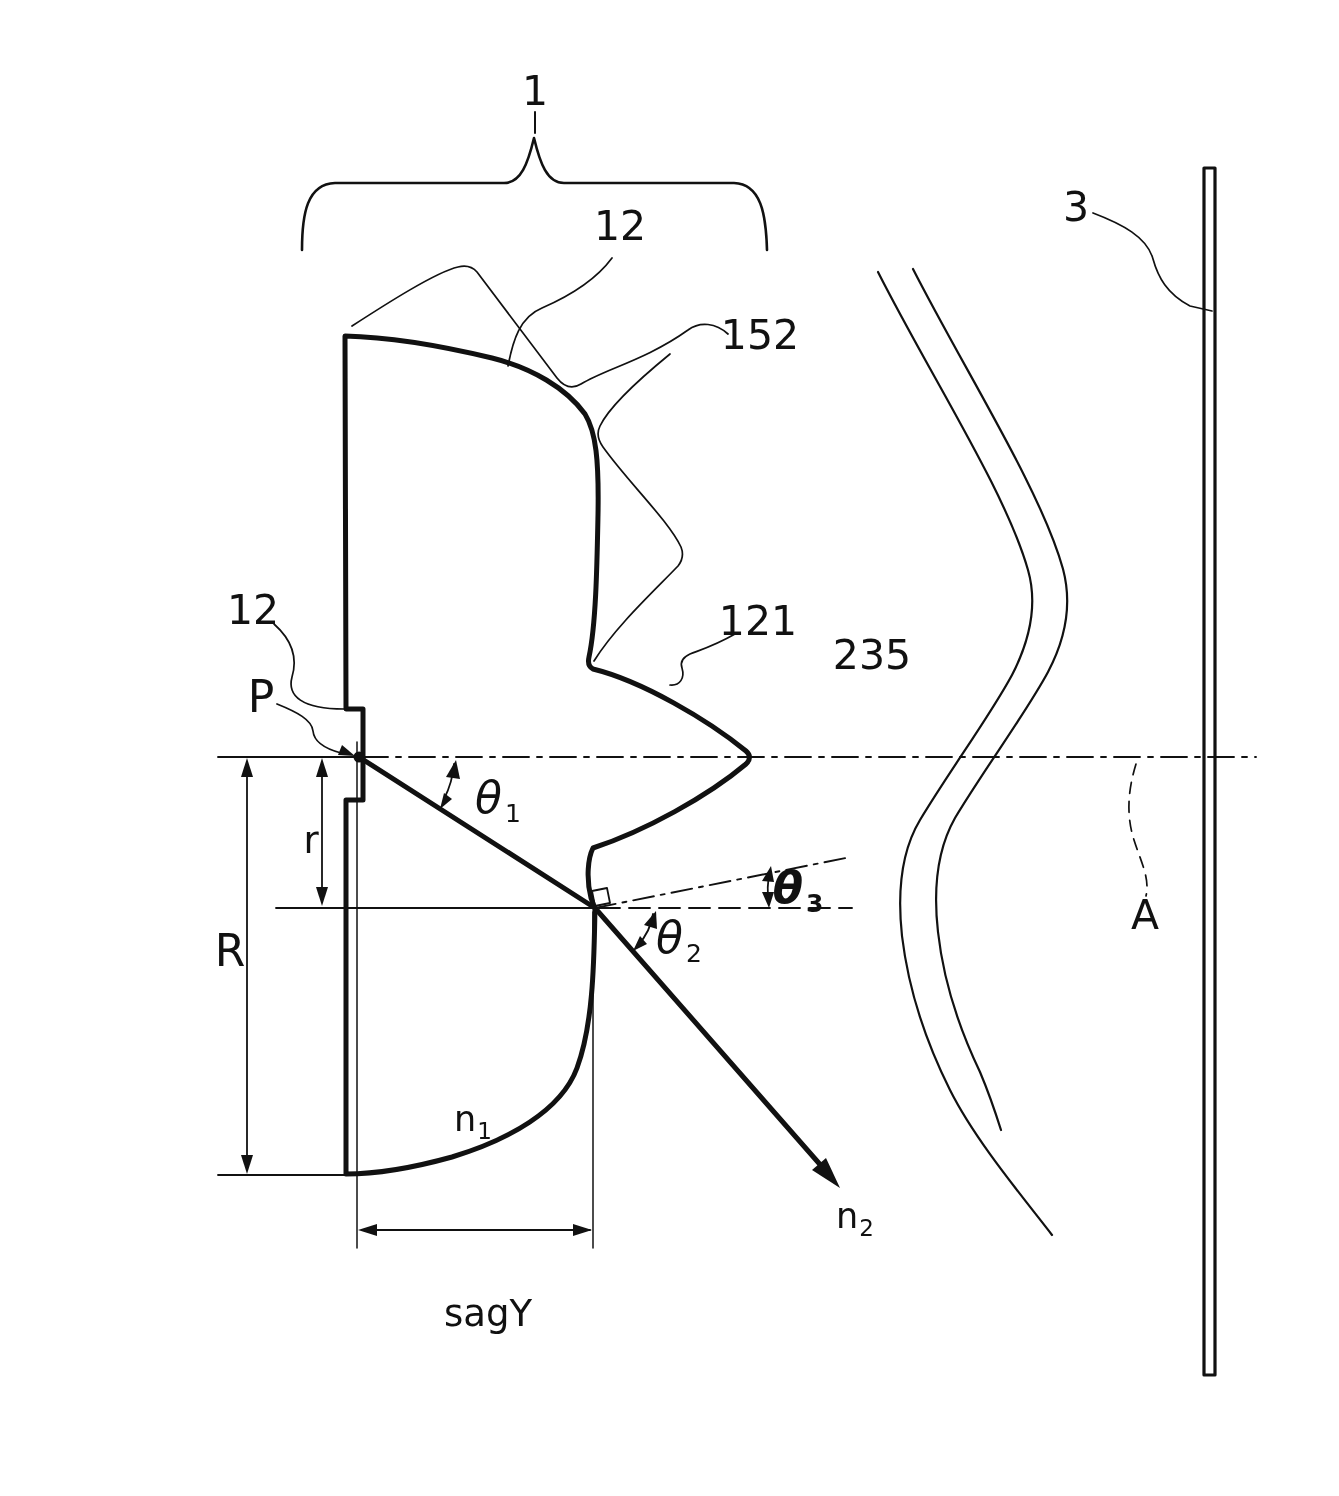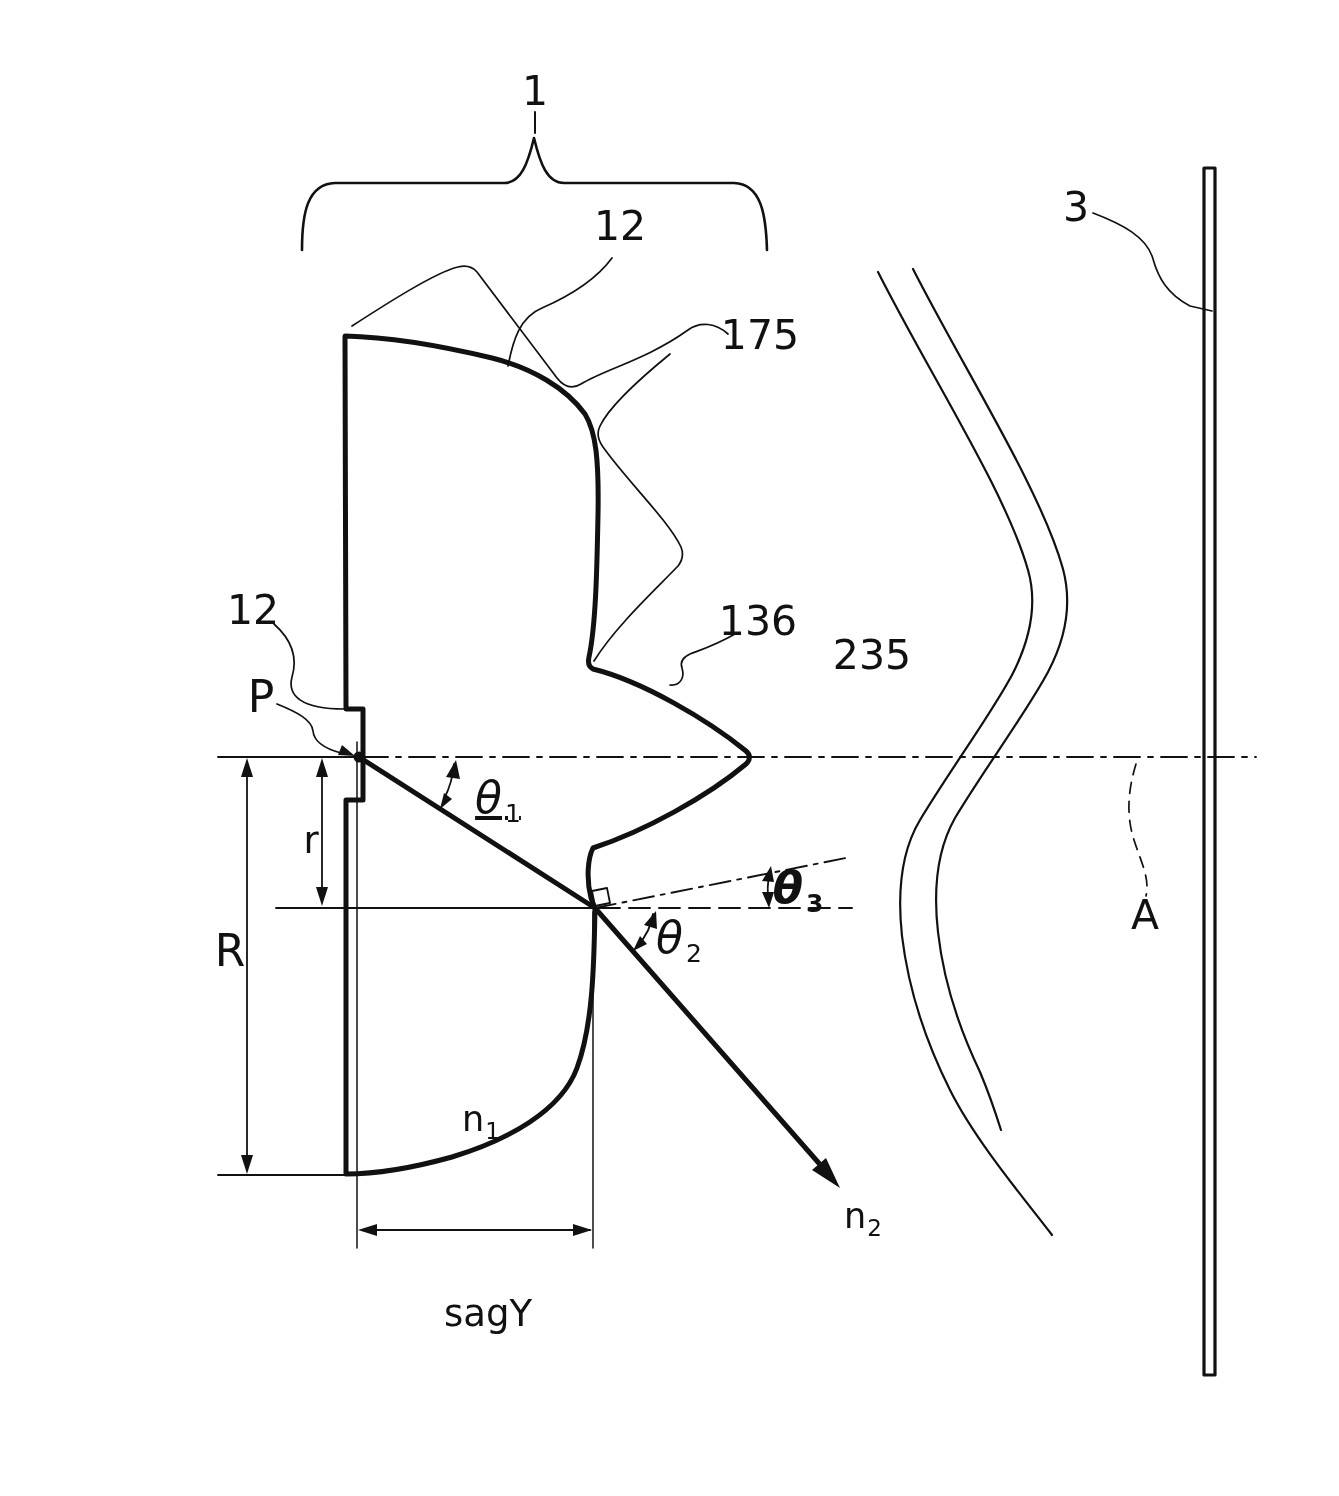--- a/index.html
+++ b/index.html
@@ -18,21 +18,21 @@
     white-space:nowrap;
     color:#111;
     font-family:"DejaVu Sans", sans-serif;
     line-height:1;
     user-select:none;
   }
   .num{font-size:41px;}
   .big{font-size:44px;}
   .theta{font-size:44px;font-style:italic;}
   .theta .sub{font-size:25px;font-style:normal;vertical-align:-9px;margin-left:3px;}
-  .idx{font-size:35px;margin-left:8px;}
+  .idx{font-size:35px;}
   .idx .sub{font-size:23px;vertical-align:-8px;margin-left:1px;}
   .sag{font-size:37px;margin-top:44px;}
   .rlab{font-size:44px;}
   .rsmall{font-size:37px;}
 </style>
 </head>
 <body>
 
 <div id="stage">
 
@@ -130,32 +130,32 @@
     <g>
       <path d="M 277,704 C 297,712 312,720 313,731 C 314,742 326,749 341,753" stroke-width="1.7"></path>
       <polygon fill="#111" stroke="none" points="355,756 338,755 342,745"></polygon>
     </g>
     <path stroke-width="1.7" d="M 1093,213 C 1122,224 1147,237 1153,259 C 1158,277 1167,294 1190,306 L 1212,311"></path>
     <path stroke-width="1.7" stroke-dasharray="11 8" d="M 1136,764 C 1128,790 1126,815 1134,840 C 1141,862 1150,878 1146,896"></path>
   </svg>
 
   <div class="lbl num" style="left:535px;top:91px;">1</div>
   <div class="lbl num" style="left:620px;top:226px;">12</div>
-  <div class="lbl num" style="left:760px;top:335px;">175</div>
-  <div class="lbl num" style="left:758px;top:621px;">136</div>
+  <div class="lbl num" style="left:760px;top:335px;">152</div>
+  <div class="lbl num" style="left:758px;top:621px;">121</div>
   <div class="lbl num" style="left:872px;top:655px;">235</div>
   <div class="lbl num" style="left:253px;top:610px;">12</div>
   <div class="lbl big" style="left:261px;top:697px;">P</div>
   <div class="lbl num" style="left:1076px;top:207px;">3</div>
   <div class="lbl num" style="left:1145px;top:915px;">A</div>
   <div class="lbl rlab" style="left:230px;top:951px;">R</div>
   <div class="lbl rsmall" style="left:311px;top:840px;">r</div>
   <div class="lbl sag" style="left:488px;top:1269px;">sagY</div>
 
-  <div class="lbl theta" style="left:498px;top:801px;text-decoration:underline;">
+  <div class="lbl theta" style="left:498px;top:801px;">
     <span>θ</span><span class="sub">1</span>
   </div>
   <div class="lbl theta" style="left:679px;top:941px;">
     <span>θ</span><span class="sub">2</span>
   </div>
   <div class="lbl theta" style="left:798px;top:891px;font-weight:bold;">
     <span>θ</span><span class="sub">3</span>
   </div>
   <div class="lbl idx" style="left:473px;top:1122px;">
     <span>n</span><span class="sub">1</span>

